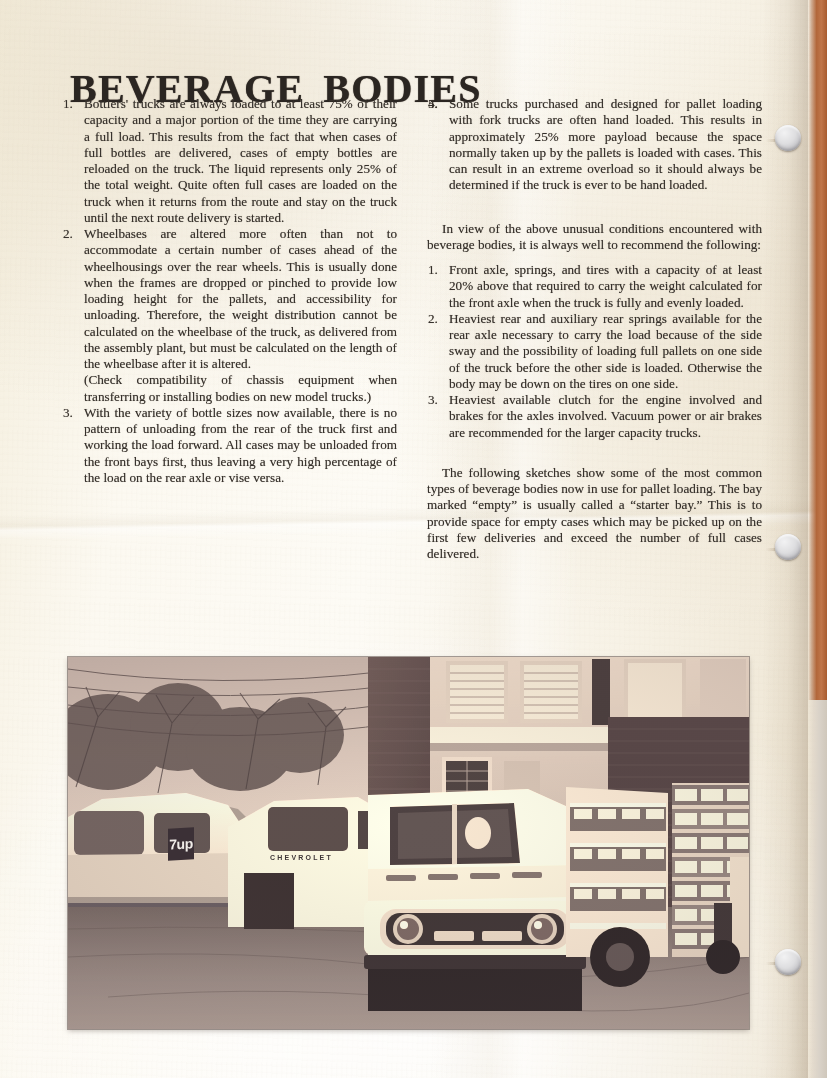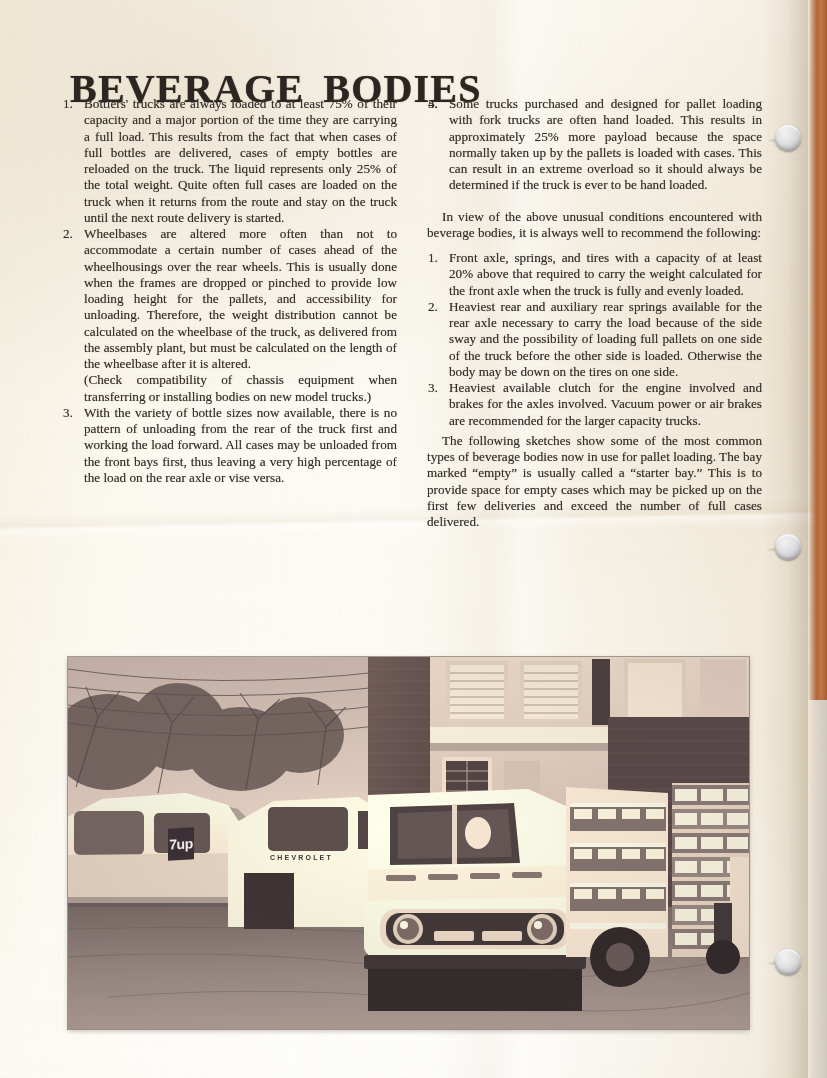--- a/index.html
+++ b/index.html
@@ -273,38 +273,38 @@
       <ol class="num">
         <li>
           <span class="marker">4.</span>
         </li>
         <li>
           <span class="marker">5.</span>
           <span>Some trucks purchased and designed for pallet loading with fork trucks are often hand loaded. This results in approximately 25% more payload because the space normally taken up by the pallets is loaded with cases. This can result in an extreme overload so it should always be determined if the truck is ever to be hand loaded.</span>
         </li>
       </ol>
 
-      <p class="indent" style="margin-top:15px">In view of the above unusual conditions encountered with beverage bodies, it is always well to recommend the following:</p>
+      <p class="indent" style="margin-top:27px">In view of the above unusual conditions encountered with beverage bodies, it is always well to recommend the following:</p>
 
       <ol class="num" style="margin-top:9px">
         <li>
           <span class="marker">1.</span>
           <span>Front axle, springs, and tires with a capacity of at least 20% above that required to carry the weight calculated for the front axle when the truck is fully and evenly loaded.</span>
         </li>
         <li>
           <span class="marker">2.</span>
           <span>Heaviest rear and auxiliary rear springs available for the rear axle necessary to carry the load because of the side sway and the possibility of loading full pallets on one side of the truck before the other side is loaded. Otherwise the body may be down on the tires on one side.</span>
         </li>
         <li>
           <span class="marker">3.</span>
           <span>Heaviest available clutch for the engine involved and brakes for the axles involved. Vacuum power or air brakes are recommended for the larger capacity trucks.</span>
         </li>
       </ol>
 
-      <p class="indent" style="margin-top:4px">The following sketches show some of the most common types of beverage bodies now in use for pallet loading. The bay marked “empty” is usually called a “starter bay.” This is to provide space for empty cases which may be picked up on the first few deliveries and exceed the number of full cases delivered.</p>
+      <p class="indent" style="margin-top:24px">The following sketches show some of the most common types of beverage bodies now in use for pallet loading. The bay marked “empty” is usually called a “starter bay.” This is to provide space for empty cases which may be picked up on the first few deliveries and exceed the number of full cases delivered.</p>
 
     </div>
   </div>
 
   <div class="photo-wrap">
     <div class="photo">
       <svg viewBox="0 0 681 372" preserveAspectRatio="none">
         <defs>
           <linearGradient id="sky" x1="0" y1="0" x2="0" y2="1">
             <stop offset="0%" stop-color="#b9aab0"></stop>

